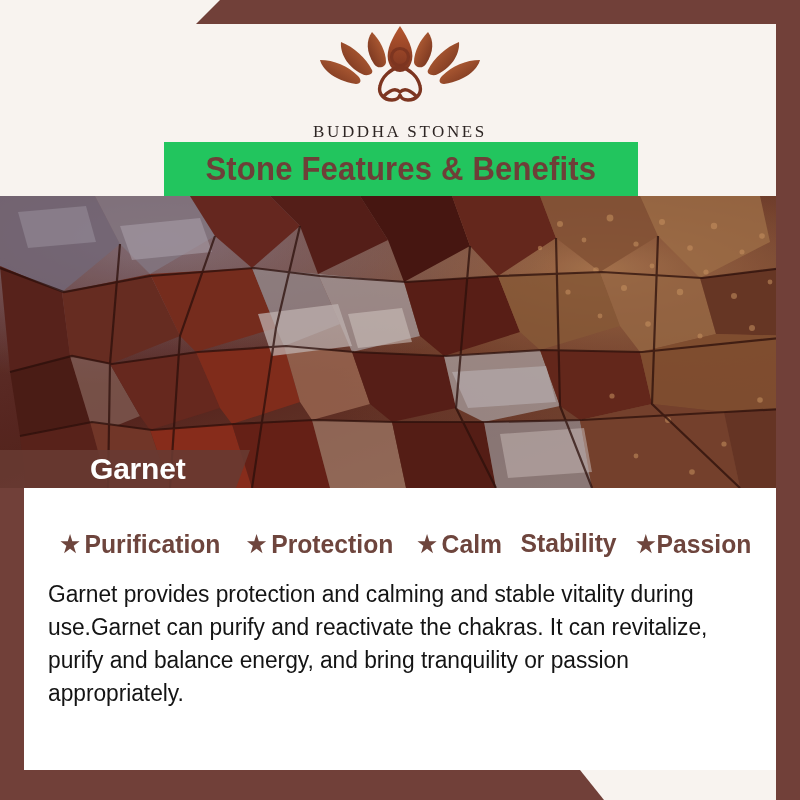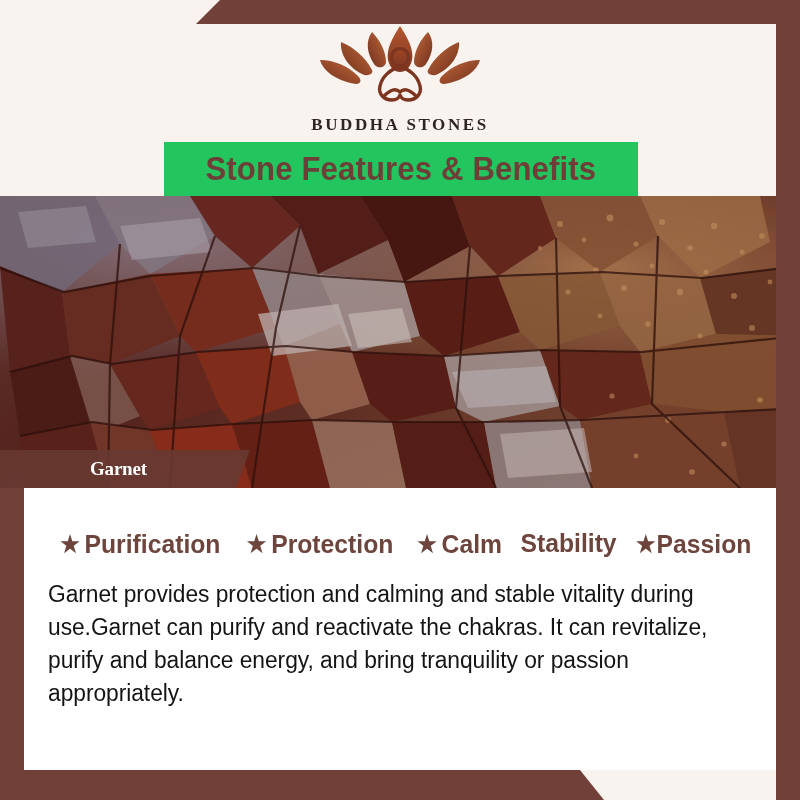--- a/index.html
+++ b/index.html
@@ -75,26 +75,26 @@
     align-items: center;
     justify-content: flex-start;
     z-index: 4;
   }
   .logo-mark {
     width: 172px;
     height: 86px;
     display: block;
   }
   .logo-word {
-    margin-top: 5px;
+    margin-top: 12px;
     font-family: "Liberation Serif", serif;
     font-size: 17px;
     letter-spacing: 2.6px;
     color: #2d2523;
-    font-weight: 700;
+    font-weight: 400;
   }
 
   
   .title-band {
     position: absolute;
     top: 142px;
     left: 164px;
     width: 474px;
     height: 54px;
     background: #22c55e;
@@ -141,24 +141,24 @@
     height: 38px;
     background: rgba(104, 58, 50, 0.88);
     clip-path: polygon(0 0, 250px 0, 236px 38px, 0 38px);
     display: flex;
     align-items: center;
     z-index: 5;
   }
   .name-text {
     margin-left: 90px;
     color: #ffffff;
-    font-size: 19px;
+    font-size: 30px;
     font-weight: bold;
     letter-spacing: -0.2px;
-    font-family: Liberation Serif, serif;
+    font-family: Liberation Sans, sans-serif;
   }
 
   
   .content {
     position: absolute;
     top: 488px;
     left: 24px;
     width: 752px;
     height: 282px;
     background: #ffffff;

